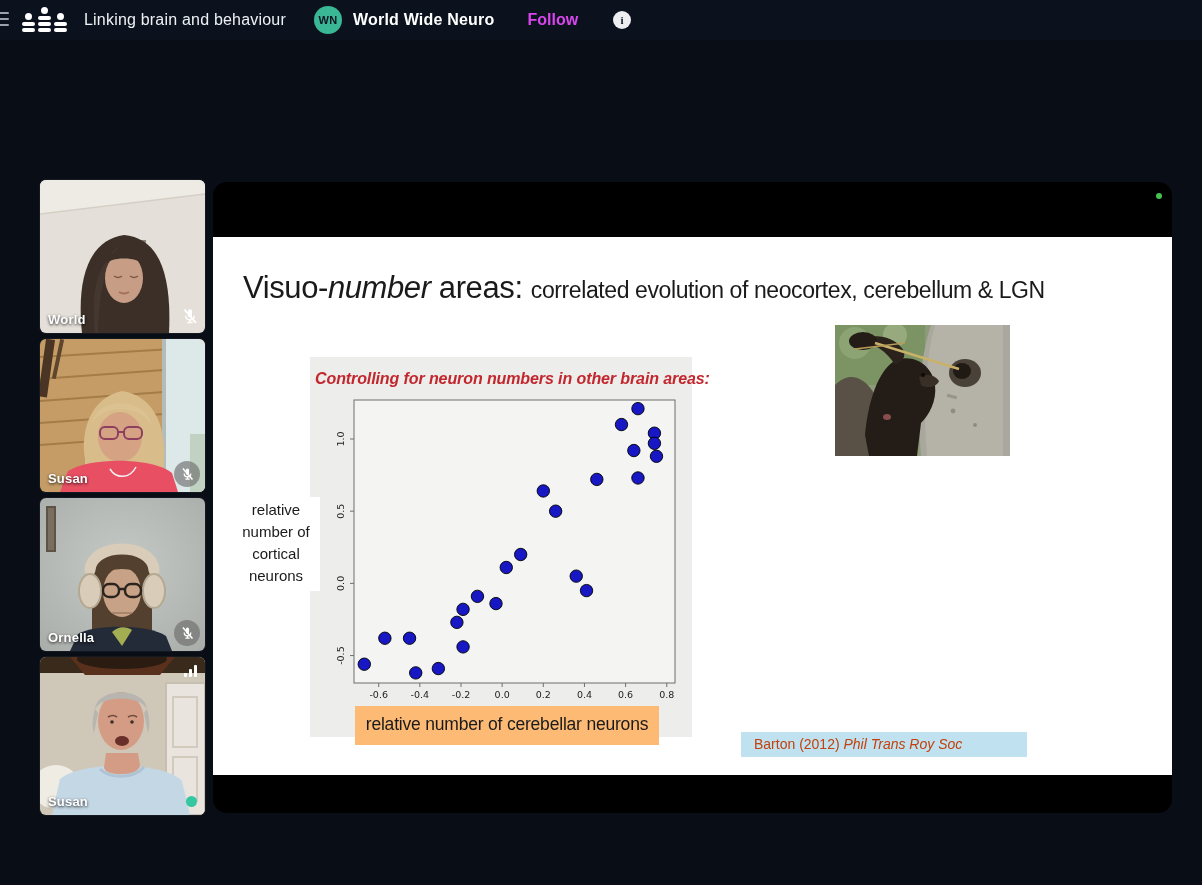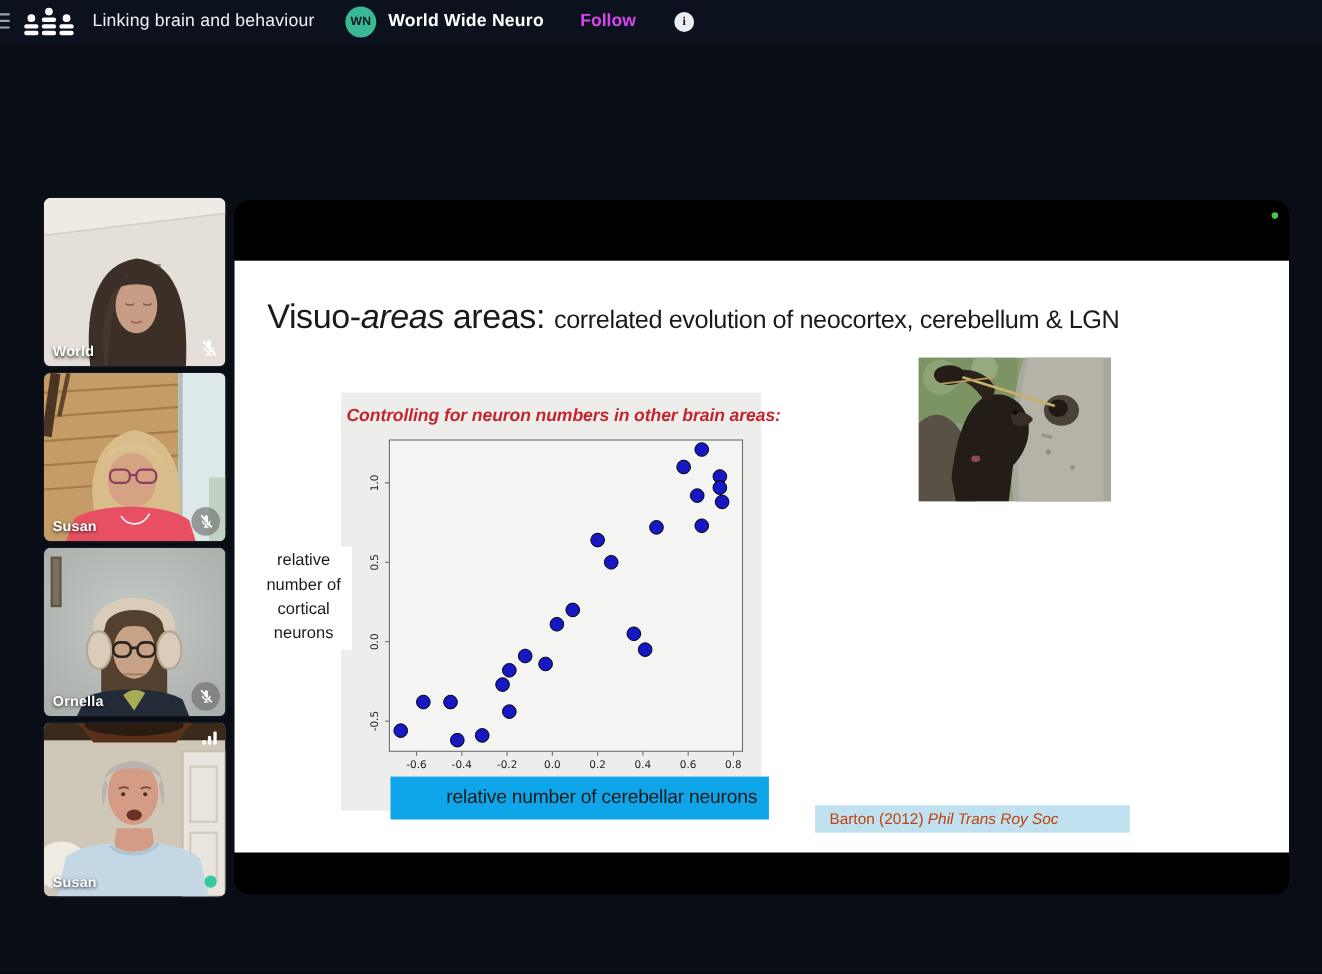--- a/index.html
+++ b/index.html
@@ -71,22 +71,22 @@
   .red-head{
     position:absolute;left:5px;top:13px;white-space:nowrap;
     color:#c2272e;font-size:16px;font-weight:bold;font-style:italic;letter-spacing:-.1px;
   }
   .scatter{position:absolute;left:117px;top:158px;}
   .ylab-box{
     position:absolute;left:19px;top:260px;width:88px;min-height:92px;background:#fff;
     font-size:15px;line-height:22px;text-align:center;color:#1a1a1a;padding-top:2px;
   }
   .xlab-box{
-    position:absolute;left:142px;top:469px;width:304px;height:39px;background:#0ea5e9;
-    font-size:17.5px;color:#1a1a1a;text-align:center;line-height:36px;letter-spacing:-.2px;padding-left:40px;
+    position:absolute;left:142px;top:469px;width:304px;height:39px;background:#fdba74;
+    font-size:17.5px;color:#1a1a1a;text-align:center;line-height:36px;letter-spacing:-.2px;
   }
   .chimp{position:absolute;left:622px;top:88px;width:175px;height:131px;}
   .caption{
     position:absolute;left:795px;top:141px;width:185px;
     font-size:15px;font-weight:bold;line-height:21.5px;text-align:center;color:#1a1a1a;
   }
   .citation{
     position:absolute;left:528px;top:495px;width:286px;height:25px;background:#bfe1f0;
     font-size:14px;line-height:25px;color:#c2410c;padding-left:13px;box-sizing:border-box;
     white-space:nowrap;
@@ -263,21 +263,21 @@
     </div>
   <div class="speak-dot"></div>
   <div class="pname">Susan</div>
 </div>
 
 <div class="stage">
   <div class="live-dot"></div>
 
   <div class="slide">
     <div class="slide-title">
-      <span class="t-big">Visuo-</span><span class="t-italic">areas</span><span class="t-big"> areas: </span><span class="t-small">correlated evolution of neocortex, cerebellum &amp; LGN</span>
+      <span class="t-big">Visuo-</span><span class="t-italic">number</span><span class="t-big"> areas: </span><span class="t-small">correlated evolution of neocortex, cerebellum &amp; LGN</span>
     </div>
 
     <div class="gray-panel">
       <div class="red-head">Controlling for neuron numbers in other brain areas:</div>
     </div>
 
     <svg id="scatter-svg" class="scatter" width="362" height="312" viewBox="0 0 362 312">
         <rect x="24" y="5" width="321" height="283" fill="#f4f4f2" stroke="#6f6f6f" stroke-width="1"></rect>
         <line x1="48.69230769230769" y1="288" x2="48.69230769230769" y2="292" stroke="#6f6f6f" stroke-width="1"></line>
         <text x="48.69230769230769" y="303" text-anchor="middle" font-size="9.5" fill="#222" font-family="&quot;DejaVu Sans&quot;,sans-serif">-0.6</text>

